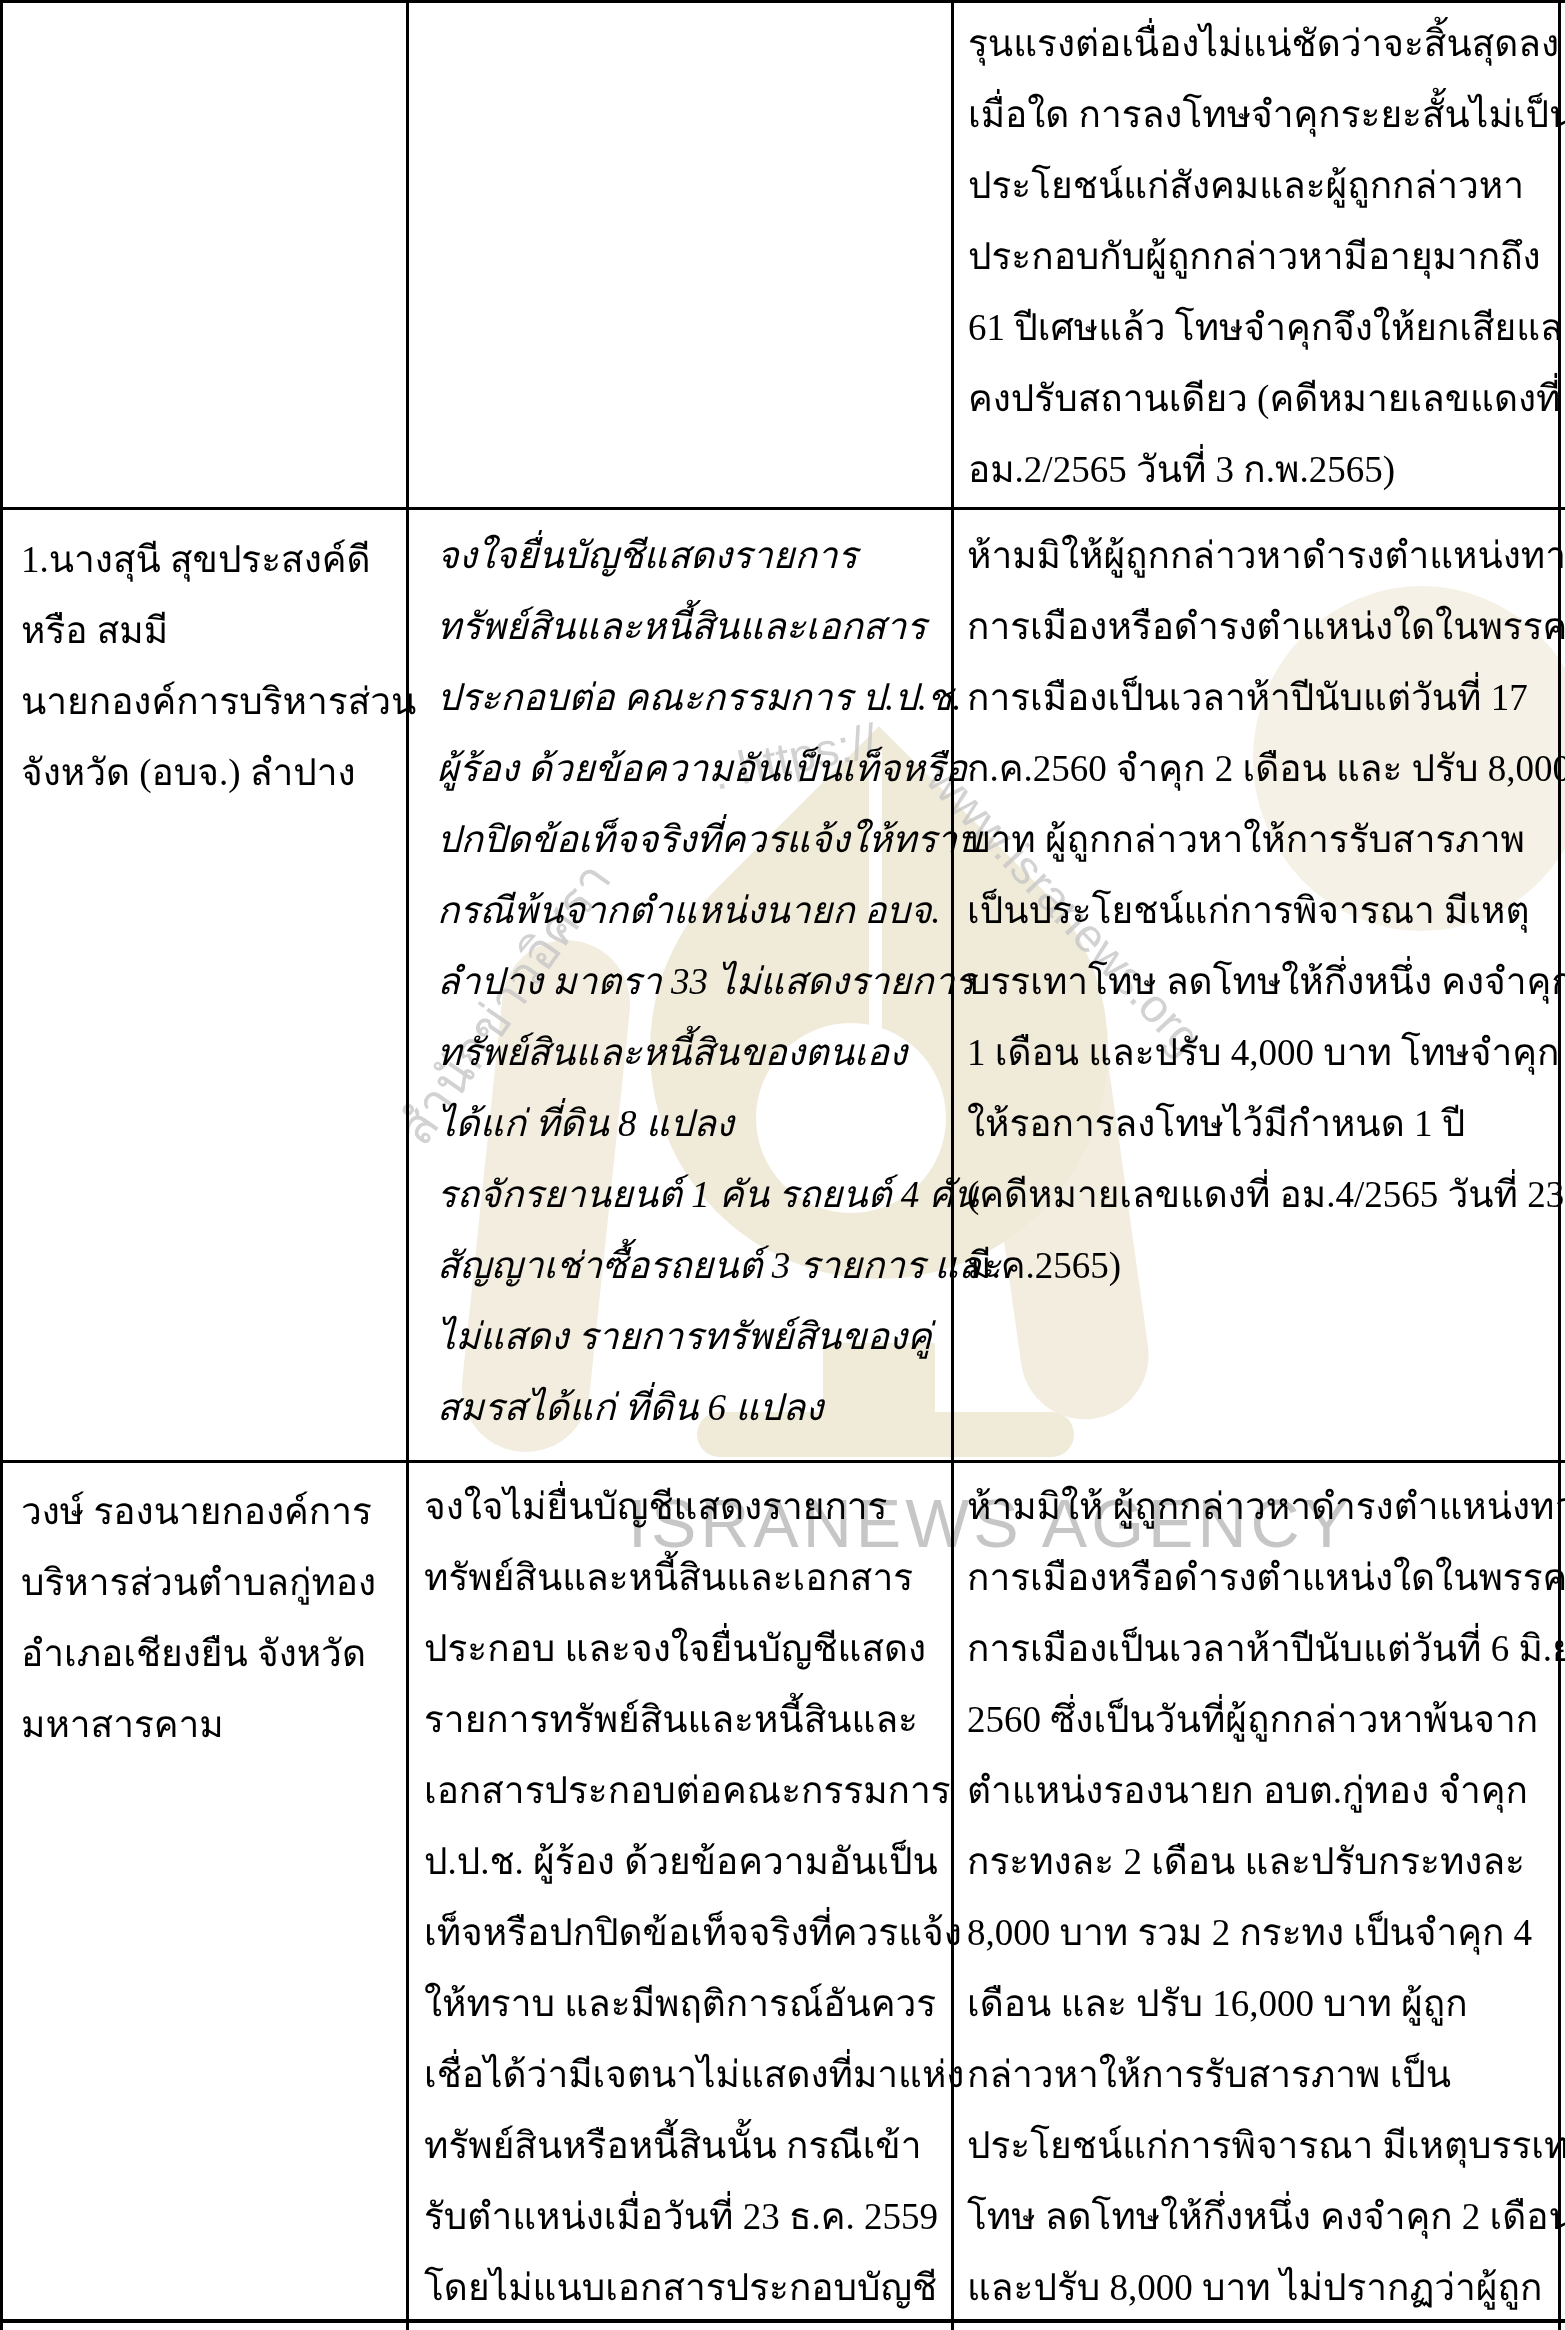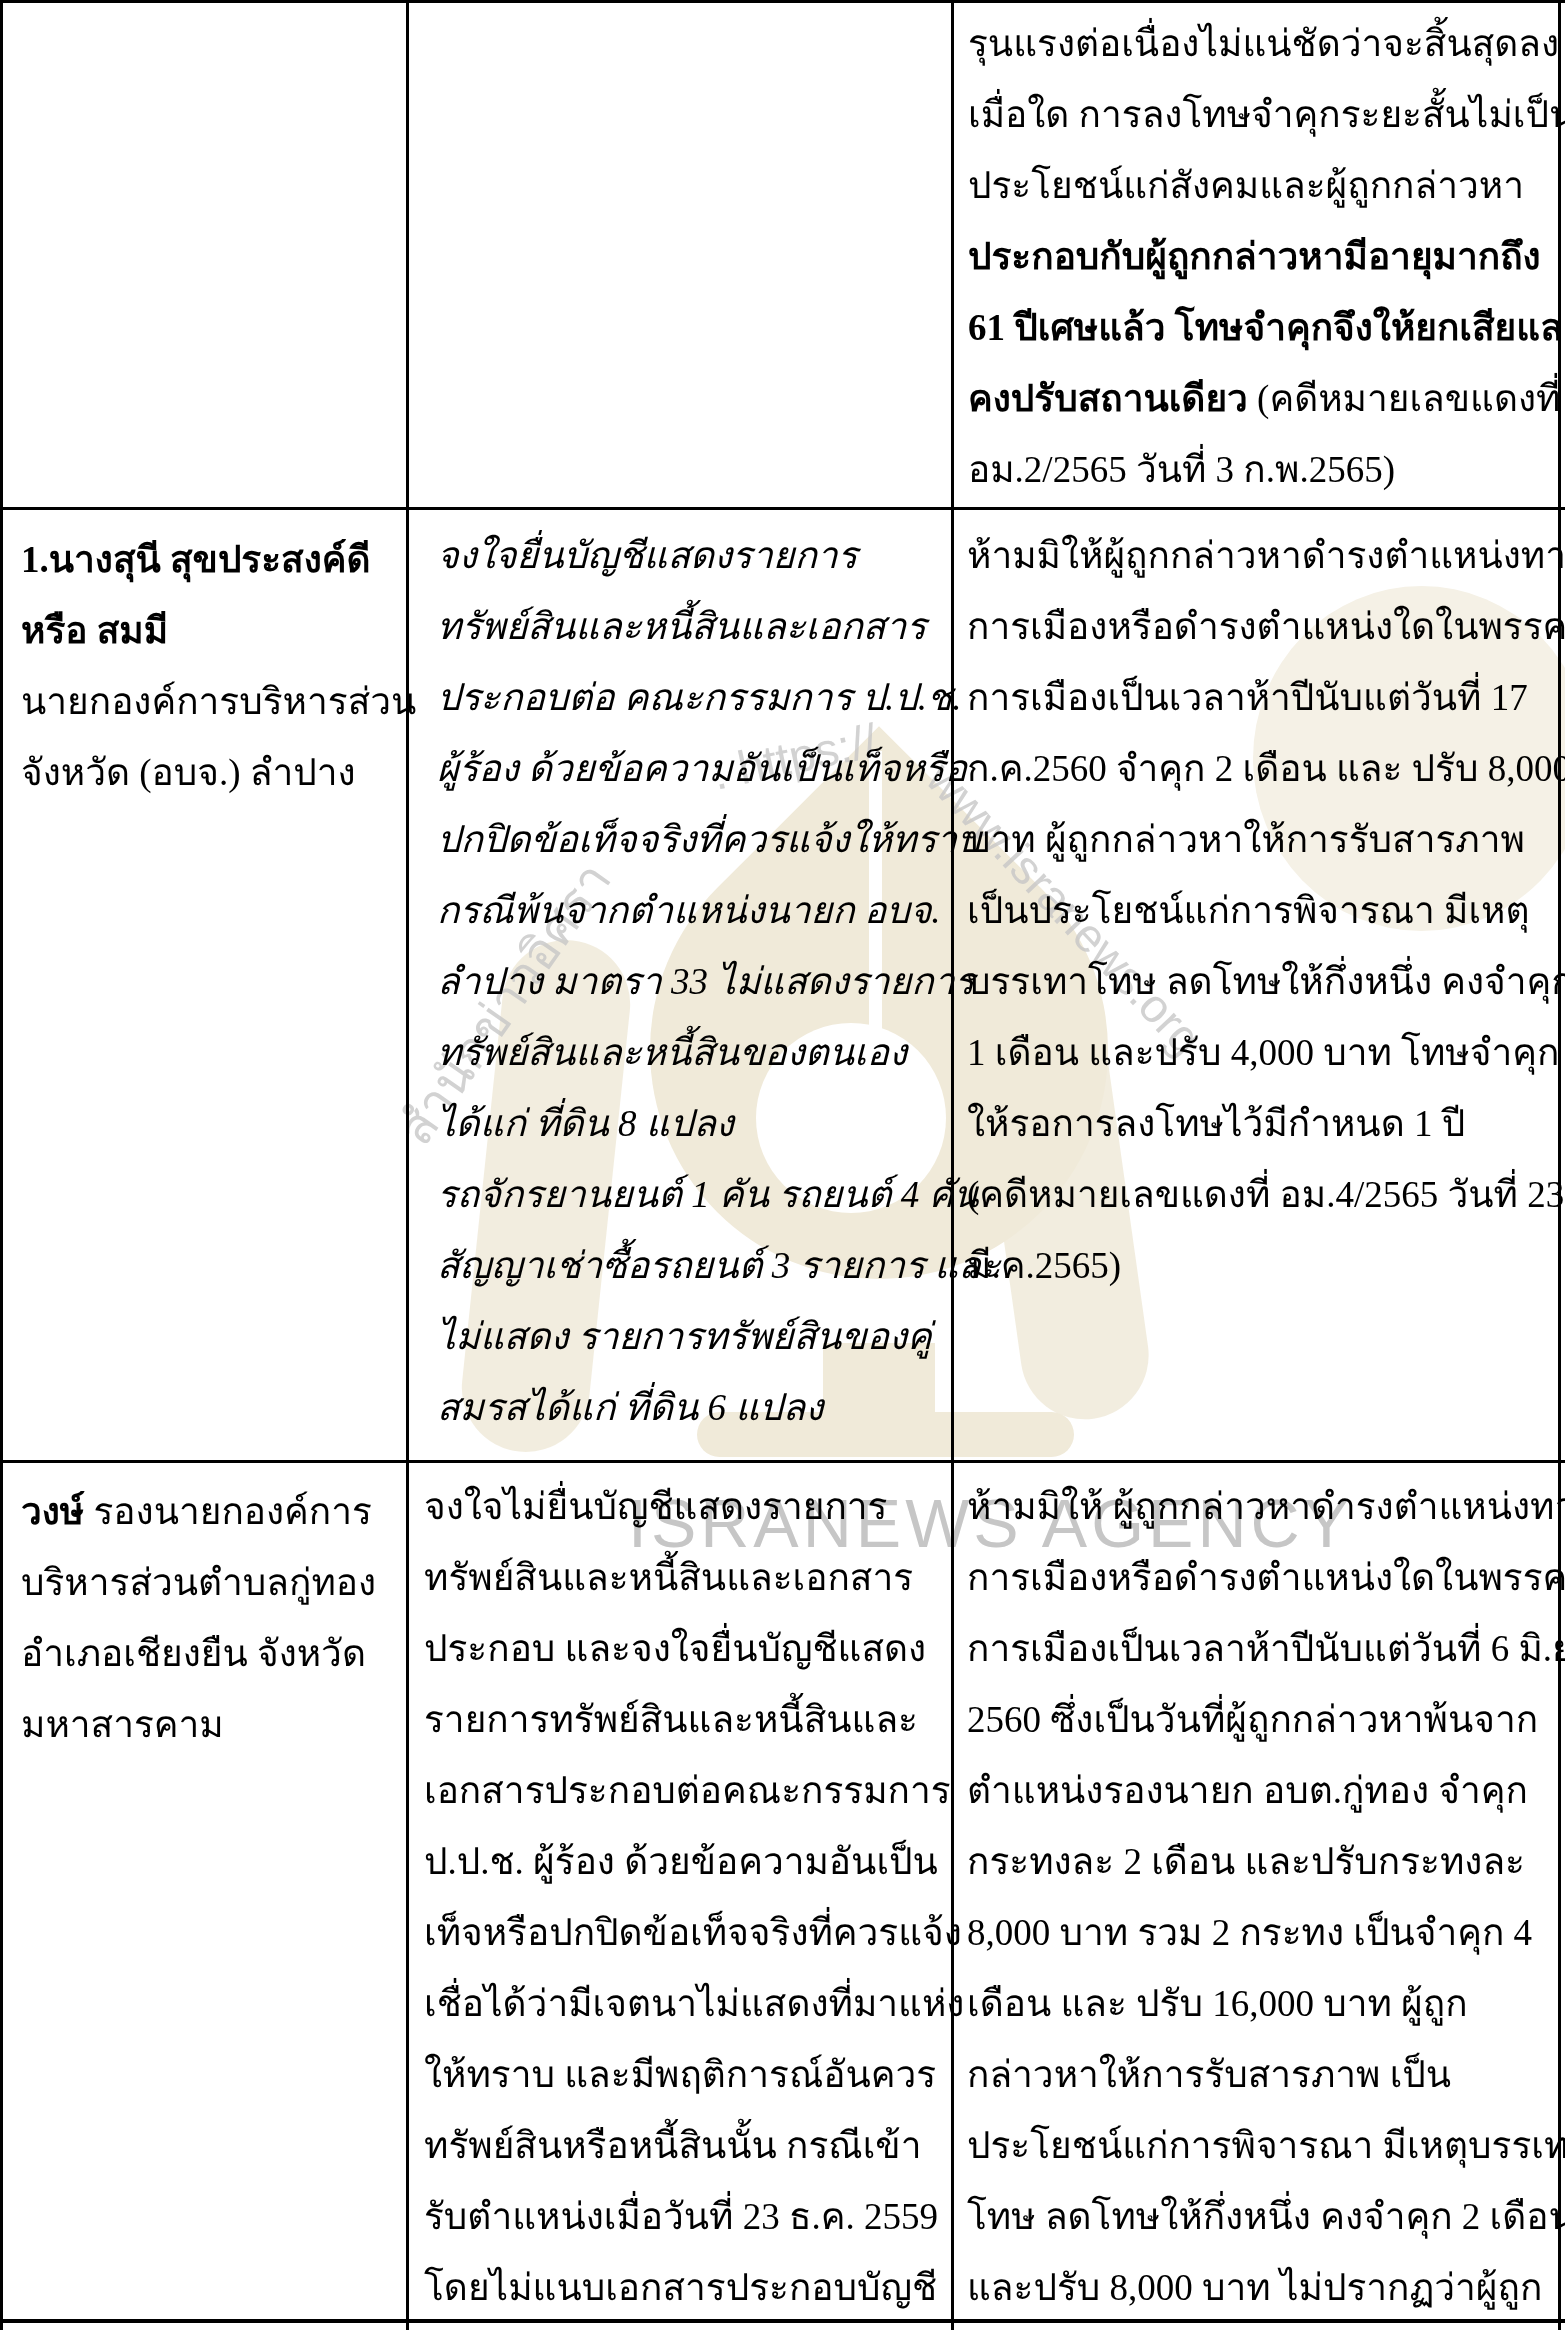--- a/index.html
+++ b/index.html
@@ -11,21 +11,21 @@
   
   .bline { position:absolute; background:#000000; z-index:6; }
   .v { width:3.2px; top:0; height:2330px; }
   .h { height:3.2px; left:0; width:1566px; }
   
   .cell {
     position:absolute; z-index:4; color:#000000;
     font-size:37px; line-height:71px; white-space:nowrap;
   }
   .cell .tline { height:71px; }
-  .cell b { font-weight:bold; }
+  .cell b { font-weight:normal; }
   
   .logo-part { position:absolute; z-index:1; }
   .nib {
     left:650px; top:821px; width:458px; height:458px;
     background:#f0ead9; border-radius:0 50% 50% 50%;
     transform:rotate(45deg);
   }
   .nib-hole { left:756px; top:1023px; width:190px; height:190px; background:#ffffff; border-radius:50%; }
   .nib-slit { left:869px; top:751px; width:13px; height:289px; background:#ffffff; }
   .nib-stem { left:823px; top:1343px; width:112px; height:80px; background:#f0ead9; }
@@ -115,22 +115,22 @@
       <div class="tline"><span>มหาสารคาม</span></div>
     </div>
   <div class="cell" style="left:424px; top:1471px;">
       <div class="tline"><span>จงใจไม่ยื่นบัญชีแสดงรายการ</span></div>
       <div class="tline"><span>ทรัพย์สินและหนี้สินและเอกสาร</span></div>
       <div class="tline"><span>ประกอบ และจงใจยื่นบัญชีแสดง</span></div>
       <div class="tline"><span>รายการทรัพย์สินและหนี้สินและ</span></div>
       <div class="tline"><span>เอกสารประกอบต่อคณะกรรมการ</span></div>
       <div class="tline"><span>ป.ป.ช. ผู้ร้อง ด้วยข้อความอันเป็น</span></div>
       <div class="tline"><span>เท็จหรือปกปิดข้อเท็จจริงที่ควรแจ้ง</span></div>
+      <div class="tline"><span>ให้ทราบ และมีพฤติการณ์อันควร</span></div>
       <div class="tline"><span>เชื่อได้ว่ามีเจตนาไม่แสดงที่มาแห่ง</span></div>
-      <div class="tline"><span>ให้ทราบ และมีพฤติการณ์อันควร</span></div>
       <div class="tline"><span>ทรัพย์สินหรือหนี้สินนั้น กรณีเข้า</span></div>
       <div class="tline"><span>รับตำแหน่งเมื่อวันที่ 23 ธ.ค. 2559</span></div>
       <div class="tline"><span>โดยไม่แนบเอกสารประกอบบัญชี</span></div>
     </div>
   <div class="cell" style="left:967px;top:1471px;">
       <div class="tline"><span>ห้ามมิให้ ผู้ถูกกล่าวหาดำรงตำแหน่งทาง</span></div>
       <div class="tline"><span>การเมืองหรือดำรงตำแหน่งใดในพรรค</span></div>
       <div class="tline"><span>การเมืองเป็นเวลาห้าปีนับแต่วันที่ 6 มิ.ย.</span></div>
       <div class="tline"><span>2560 ซึ่งเป็นวันที่ผู้ถูกกล่าวหาพ้นจาก</span></div>
       <div class="tline"><span>ตำแหน่งรองนายก อบต.กู่ทอง จำคุก</span></div>

